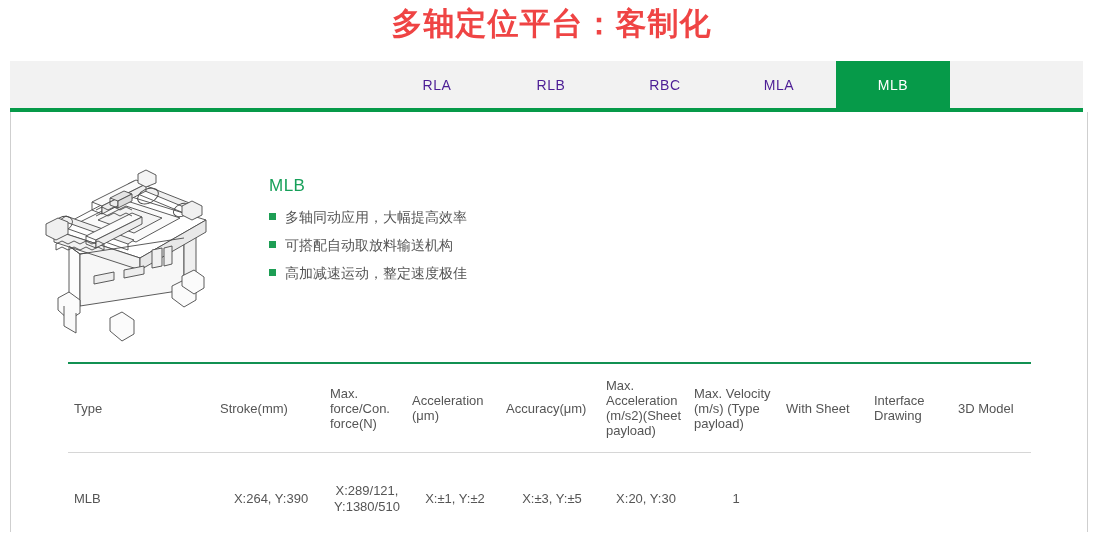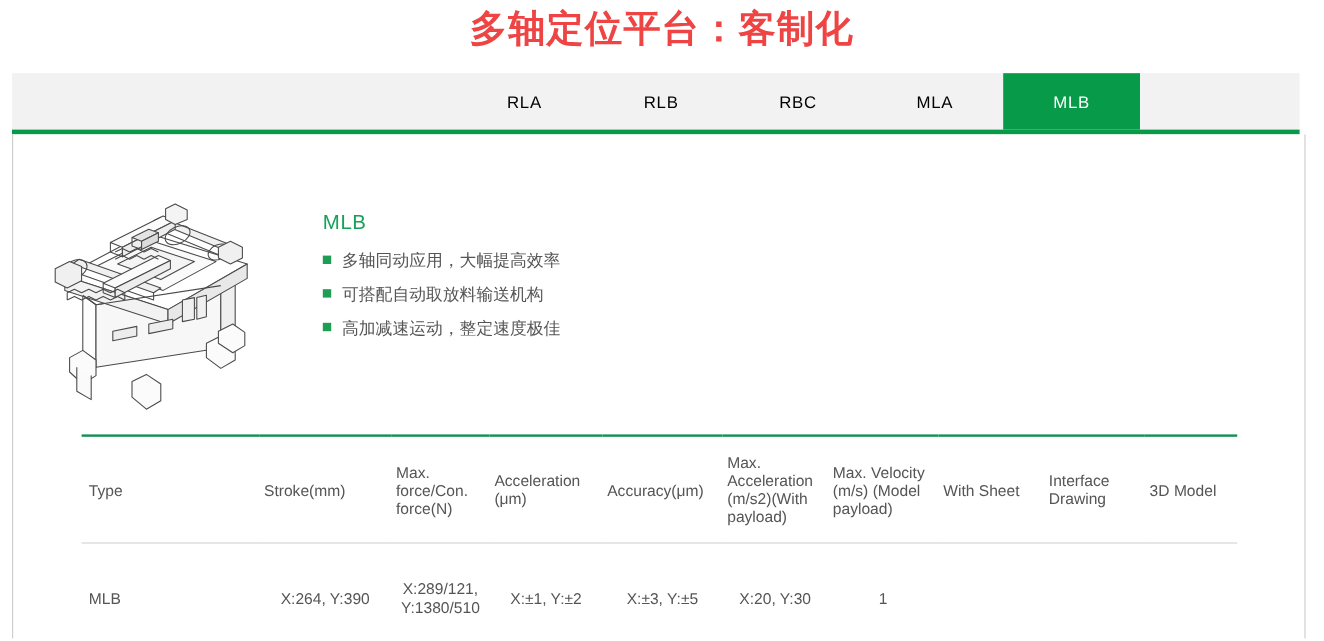--- a/index.html
+++ b/index.html
@@ -44,21 +44,21 @@
     height: 47px;
     padding-left: 370px;
     box-sizing: border-box;
   }
   .tab {
     width: 114px;
     display: flex;
     align-items: center;
     justify-content: center;
     font-size: 14px;
-    color: #000000;
+    color: #4c1d95;
     letter-spacing: .6px;
     cursor: pointer;
     user-select: none;
     background: transparent;
   }
   .tab.active {
     background: #069a49;
     color: #ffffff;
   }
   .tabbar-underline {
@@ -318,26 +318,26 @@
             <span>force(N)</span>
           </th>
           <th>
             <span>Acceleration</span><br>
             <span>(μm)</span>
           </th>
           <th>Accuracy(μm)</th>
           <th>
             <span>Max.</span><br>
             <span>Acceleration</span><br>
-            <span>(m/s2)(With</span><br>
+            <span>(m/s2)(Sheet</span><br>
             <span>payload)</span>
           </th>
           <th>
             <span>Max. Velocity</span><br>
-            <span>(m/s) (Model</span><br>
+            <span>(m/s) (Type</span><br>
             <span>payload)</span>
           </th>
           <th>With Sheet</th>
           <th>
             <span>Interface</span><br>
             <span>Drawing</span>
           </th>
           <th>3D Model</th>
         </tr>
       </thead>

